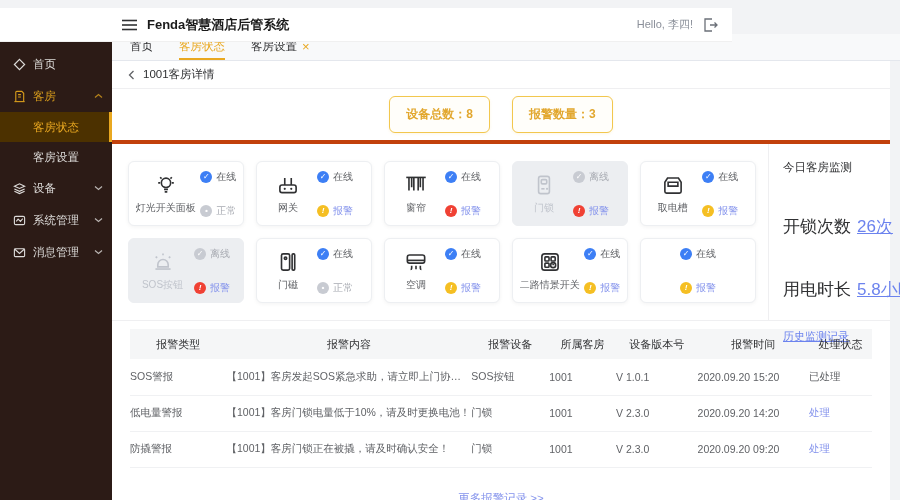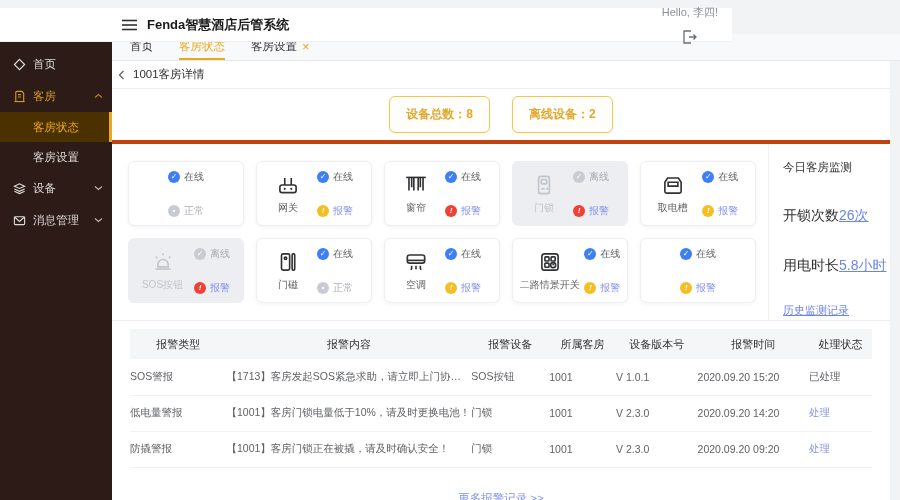--- a/index.html
+++ b/index.html
@@ -4,21 +4,21 @@
 <style>
   * { margin:0; padding:0; box-sizing:border-box; }
   html,body { width:900px; height:500px; overflow:hidden;
     font-family:"Liberation Sans","DejaVu Sans",sans-serif; background:#F2F3F5; font-size:12px; color:#303133; }
 
   
   .app-header { position:absolute; left:0; top:8px; width:732px; height:34px; background:#fff;
     border-bottom:1px solid #F0F0F0; display:flex; align-items:center; z-index:5; }
   .burger { margin-left:122px; cursor:pointer; display:flex; }
   .app-title { font-size:13px; font-weight:bold; margin-left:10px; color:#1a1a1a; }
-  .header-right { margin-left:auto; margin-right:14px; display:flex; align-items:center; gap:10px;flex-direction:column; }
+  .header-right { margin-left:auto; margin-right:14px; display:flex; align-items:center; gap:10px; }
   .greeting { color:#8a8f99; font-size:11px; }
   .logout { cursor:pointer; display:flex; color:#6b7078; }
 
   
   .sidebar { position:absolute; left:0; top:34px; width:112px; height:466px; background:#2C1B16; color:#DDDBD9; }
   .side-item { height:32px; display:flex; align-items:center; padding-left:13px; gap:7px; cursor:pointer; position:relative; font-size:11.5px; }
   .side-item .chev { position:absolute; right:9px; display:flex; opacity:.8; }
   .side-item.gold { color:#D79C1C; }
   .side-sub { height:30px; display:flex; align-items:center; padding-left:33px; cursor:pointer; font-size:11.5px; }
   .side-sub.active { background:#4C3100; color:#E9A820; border-right:3px solid #E9A820; }
@@ -26,21 +26,21 @@
 
   
   .main { position:absolute; left:112px; top:34px; width:788px; height:466px; }
   .tabbar { height:27px; background:#F8F9FA; border-bottom:1px solid #E4E7ED; display:flex; align-items:stretch; padding-left:18px; gap:26px; }
   .tab { display:flex; align-items:center; gap:5px; cursor:pointer; font-size:11.5px; color:#303133; border-bottom:2px solid transparent; }
   .tab.active { color:#E9A820; border-bottom-color:#E9A820; }
   .tab .close { color:#E9A820; font-size:13px; line-height:1; cursor:pointer; }
 
   .content { position:absolute; top:27px; left:0; width:778px; height:439px; background:#fff; }
 
-  .crumb-row { height:28px; display:flex; align-items:center; gap:8px; padding-left:6px; border-bottom:1px solid #EFEFF1; }
+  .crumb-row { height:28px; display:flex; align-items:center; gap:8px; padding-left:16px; border-bottom:1px solid #EFEFF1; }
   .crumb-back { display:flex; cursor:pointer; color:#606266; }
   .crumb-title { font-size:11.5px; color:#303133; }
 
   .badges-row { height:55px; display:flex; align-items:center; justify-content:center; gap:22px; border-bottom:4px solid #c2410c; }
   .badge { border:1px solid #F2C74E; background:#FFFEFA; color:#E2A72E; font-weight:bold;
     border-radius:6px; padding:9px 16px; font-size:12px; box-shadow:0 1px 3px rgba(240,195,80,.15); }
 
   .mid-row { display:flex; height:177px; border-bottom:1px solid #EFEFF1; }
   .cards-area { flex:1; display:grid; grid-template-columns:repeat(5,1fr); gap:12px 12px; padding:17px 12px 17px 16px; }
   .dev-card { border:1px solid #EDEFF2; border-radius:6px; box-shadow:0 1px 4px rgba(0,0,0,.05);
@@ -57,21 +57,21 @@
     display:inline-flex; align-items:center; justify-content:center; flex:none; }
   .st-ic.ok   { background:#3D7FF5; } .st-ic.ok::after   { content:"✓"; }
   .st-ic.off  { background:#C8CBD2; } .st-ic.off::after  { content:"✓"; }
   .st-ic.norm { background:#C8CBD2; } .st-ic.norm::after { content:"•"; }
   .st-ic.warn { background:#F5BF23; } .st-ic.warn::after { content:"!"; }
   .st-ic.alarm{ background:#F04134; } .st-ic.alarm::after{ content:"!"; }
   .st-t { color:#606266; } .st-t.muted { color:#A8ABB2; } .st-t.alarm-t { color:#8392EC; cursor:pointer; }
 
   .monitor { width:122px; border-left:1px solid #EFEFF1; padding:16px 0 0 14px; }
   .mon-title { font-size:11.5px; font-weight:normal; color:#303133; text-align:left; padding-right:12px; }
-  .mon-row { margin-top:32px; font-size:14px; color:#303133; display:flex; align-items:baseline; white-space:nowrap; }
+  .mon-row { margin-top:40px; font-size:17px; color:#303133; display:flex; gap:6px; align-items:baseline; white-space:nowrap; }
   .mon-row:first-of-type { margin-top:30px; }
   .mon-link { color:#6C83EE; text-decoration:underline; cursor:pointer; }
   .mon-history { margin-top:28px; font-size:11px; }
 
   
   .table-area { padding:8px 18px 0 18px; }
   table { width:100%; border-collapse:collapse; table-layout:fixed; }
   th { background:#F5F6F7; font-weight:normal; color:#303133; font-size:11px; height:30px; }
   td { text-align:left; font-size:10.5px; color:#606266; height:36px; border-bottom:1px solid #F0F1F3; overflow:hidden; white-space:nowrap; text-overflow:ellipsis; }
   th { text-align:center; }
@@ -147,20 +147,34 @@
     <span>设备</span>
     <span class="chev">
         <svg width="9" height="6" viewBox="0 0 9 6" fill="none" stroke="currentColor" stroke-width="1.2">
           <path d="M1 1.5L4.5 4.5L8 1.5"></path>
         </svg>
       </span>
   </div>
   <div class="side-item">
     <span class="s-ic">
         <svg width="13" height="13" viewBox="0 0 14 14" fill="none" stroke="currentColor" stroke-width="1.2">
+          <rect x="1.5" y="2.5" width="11" height="9" rx="1.5"></rect>
+          <path d="M3.5 8l2-2.5L8 8l2.5-3"></path>
+        </svg>
+      </span>
+    <span>系统管理</span>
+    <span class="chev">
+        <svg width="9" height="6" viewBox="0 0 9 6" fill="none" stroke="currentColor" stroke-width="1.2">
+          <path d="M1 1.5L4.5 4.5L8 1.5"></path>
+        </svg>
+      </span>
+  </div>
+  <div class="side-item">
+    <span class="s-ic">
+        <svg width="13" height="13" viewBox="0 0 14 14" fill="none" stroke="currentColor" stroke-width="1.2">
           <rect x="1.5" y="3" width="11" height="8.5" rx="1"></rect>
           <path d="M2 3.5L7 8l5-4.5"></path>
         </svg>
       </span>
     <span>消息管理</span>
     <span class="chev">
         <svg width="9" height="6" viewBox="0 0 9 6" fill="none" stroke="currentColor" stroke-width="1.2">
           <path d="M1 1.5L4.5 4.5L8 1.5"></path>
         </svg>
       </span>
@@ -188,27 +202,37 @@
       <span class="crumb-back">
         <svg width="7" height="10" viewBox="0 0 7 10" fill="none" stroke="currentColor" stroke-width="1.3">
             <path d="M5.5 1L1.5 5l4 4"></path>
           </svg>
       </span>
       <span class="crumb-title">1001客房详情</span>
     </div>
 
     <div class="badges-row">
       <span class="badge"><span>设备总数：</span><span>8</span></span>
-      <span class="badge"><span>离线设备：</span><span>2</span></span>
+      <span class="badge"><span>报警数量：</span><span>3</span></span>
     </div>
 
     <div class="mid-row">
       <div class="cards-area">
 
         <div class="dev-card">
+          <div class="dev-main">
+            <span class="dev-ic">
+                <svg width="26" height="26" viewBox="0 0 24 24" fill="none" stroke="currentColor" stroke-width="1.5">
+                  <circle cx="12" cy="10" r="4.3"></circle>
+                  <path d="M10.2 16h3.6M10.8 18.3h2.4"></path>
+                  <path d="M4.8 10h1.8M17.4 10h1.8M6.6 4.8l1.3 1.3M17.4 4.8l-1.3 1.3"></path>
+                </svg>
+              </span>
+            <span class="dev-label">灯光开关面板</span>
+          </div>
           <div class="dev-sts">
             <span class="st">
                 <i class="st-ic ok"></i>
                 <span class="st-t">在线</span>
               </span>
             <span class="st">
                 <i class="st-ic norm"></i>
                 <span class="st-t muted">正常</span>
               </span>
           </div>
@@ -451,21 +475,21 @@
             <th>报警设备</th>
             <th>所属客房</th>
             <th>设备版本号</th>
             <th>报警时间</th>
             <th>处理状态</th>
           </tr>
         </thead>
         <tbody>
           <tr>
             <td>SOS警报</td>
-            <td>【1713】客房发起SOS紧急求助，请立即上门协助！</td>
+            <td>【1001】客房发起SOS紧急求助，请立即上门协助！</td>
             <td>SOS按钮</td>
             <td>1001</td>
             <td>V 1.0.1</td>
             <td>2020.09.20 15:20</td>
             <td><span>已处理</span></td>
           </tr>
           <tr>
             <td>低电量警报</td>
             <td>【1001】客房门锁电量低于10%，请及时更换电池！</td>
             <td>门锁</td>

